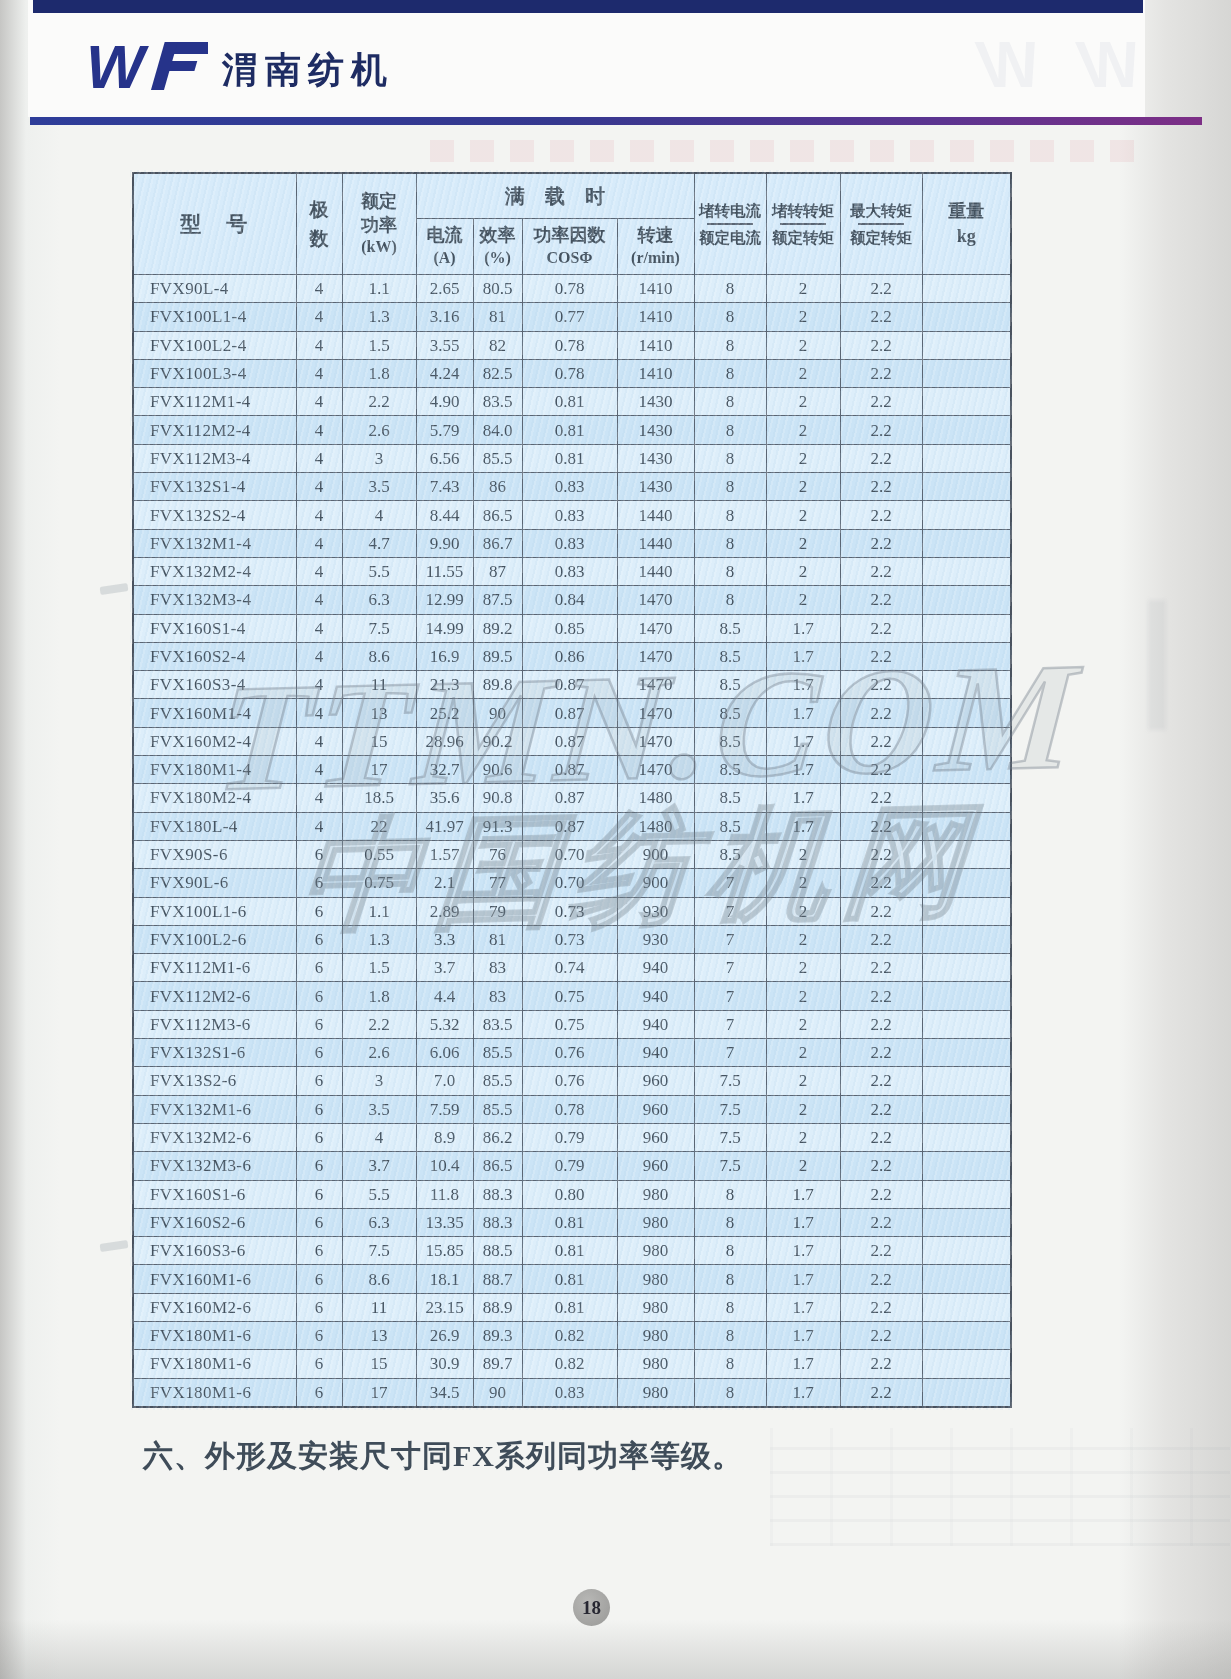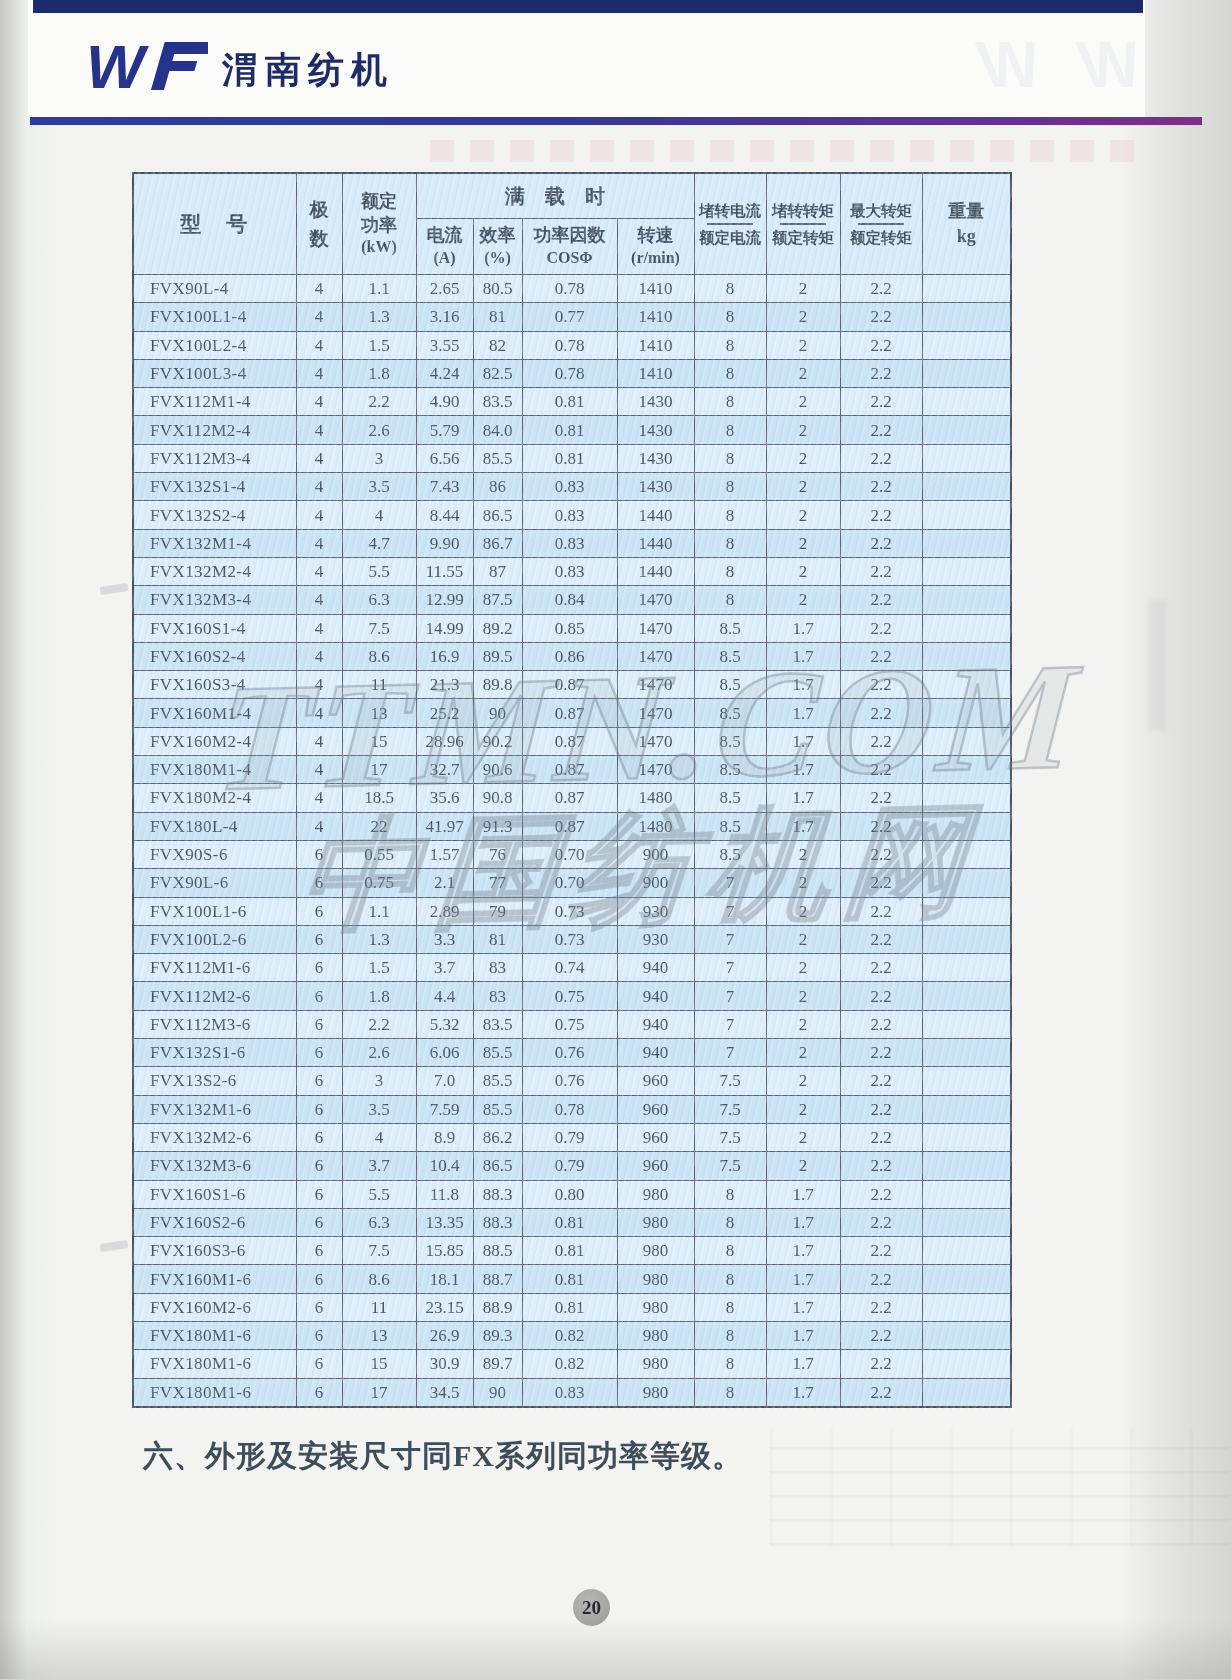--- a/index.html
+++ b/index.html
@@ -686,16 +686,16 @@
 
   <div class="texture"></div>
 
   <div class="watermark wm1">TTMN.COM</div>
   <div class="watermark wm2">中国纺机网</div>
 
   <div class="note">六、外形及安装尺寸同FX系列同功率等级。</div>
 
   <div class="ghost-brgrid"></div>
 
-  <div class="page-badge">20</div>
+  <div class="page-badge">18</div>
 
   <div class="edge-bottom"></div>
 </div>
 
 </body></html>

